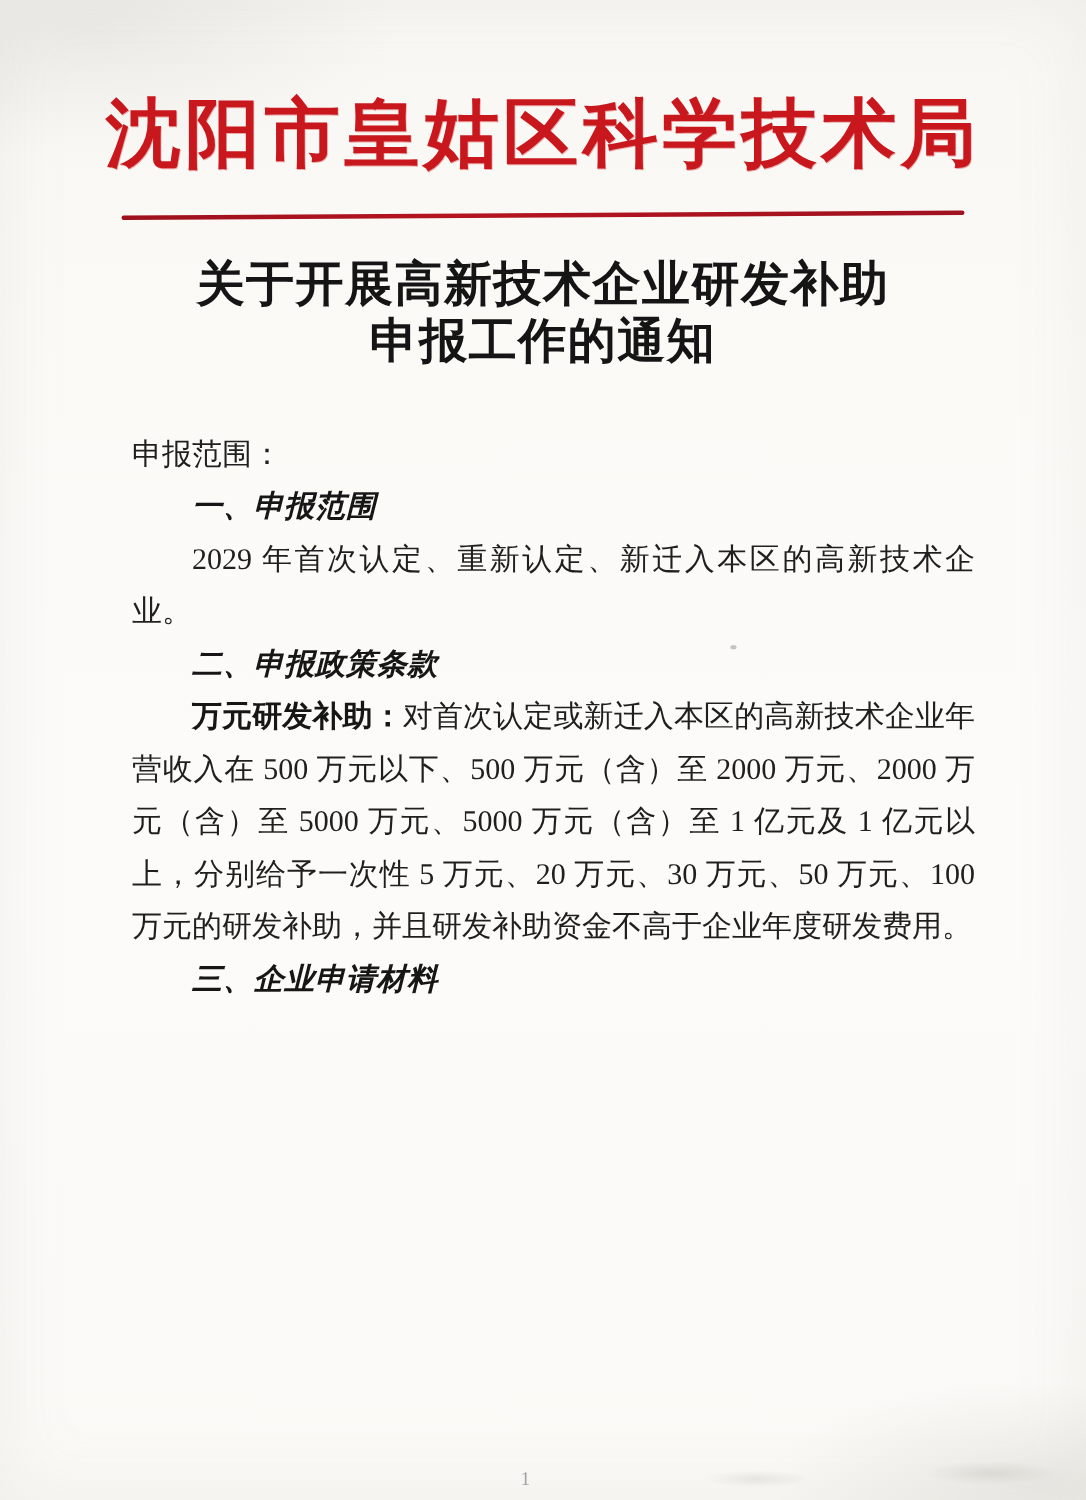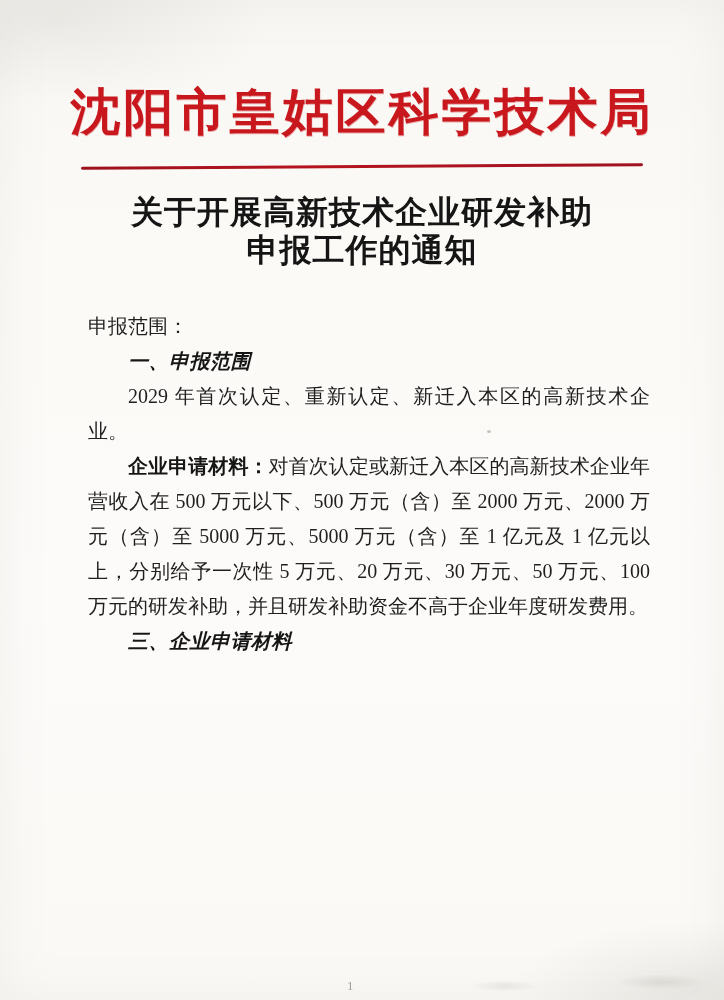--- a/index.html
+++ b/index.html
@@ -13,21 +13,21 @@
     background:
       radial-gradient(ellipse 300px 120px at 8% 2%, rgba(200,196,188,0.25), transparent 70%),
       radial-gradient(ellipse 260px 100px at 96% 99%, rgba(200,196,188,0.30), transparent 70%),
       linear-gradient(180deg, #f8f7f4 0%, #fbfaf7 25%, #fcfbf9 60%, #faf9f6 100%);
     box-shadow: inset 0 0 50px rgba(150,145,135,0.10);
     font-family: "Liberation Serif", "DejaVu Serif", serif;
     color: #1f1f1f;
   }
 
   
-  .letterhead { padding-top: 76px; text-align: center; }
+  .letterhead { padding-top: 53px; text-align: center; }
   .agency {
     font-size: 50px;
     line-height: 72px;
     font-weight: bold;
     letter-spacing: 3px;
     color: #c9181d;
     text-shadow: 0.5px 0.5px 0 rgba(201,24,29,0.35);
     white-space: nowrap;
   }
   .red-rule {
@@ -130,24 +130,25 @@
   </h1>
 
   <main class="body-text">
     <p class="salutation">申报范围：</p>
 
 
     <p class="sec-heading">一、申报范围</p>
 
     <p class="indent">2029 年首次认定、重新认定、新迁入本区的高新技术企业。</p>
 
+    <p class="sec-heading">二、申报政策条款</p>
 
 
     <p class="indent">
-      <span class="lead-bold">企业申请材料：</span><span>对首次认定或新迁入本区的高新技术企业年营收入在 500 万元以下、500 万元（含）至 2000 万元、2000 万元（含）至 5000 万元、5000 万元（含）至 1 亿元及 1 亿元以上，分别给予一次性 5 万元、20 万元、30 万元、50 万元、100 万元的研发补助，并且研发补助资金不高于企业年度研发费用。</span>
+      <span class="lead-bold">万元研发补助：</span><span>对首次认定或新迁入本区的高新技术企业年营收入在 500 万元以下、500 万元（含）至 2000 万元、2000 万元（含）至 5000 万元、5000 万元（含）至 1 亿元及 1 亿元以上，分别给予一次性 5 万元、20 万元、30 万元、50 万元、100 万元的研发补助，并且研发补助资金不高于企业年度研发费用。</span>
     </p>
 
     <p class="sec-heading">三、企业申请材料</p>
   </main>
 
   <div class="page-number">1</div>
 
   <div class="artifact-dot"></div>
   <div class="smudge-a"></div>
   <div class="smudge-b"></div>

